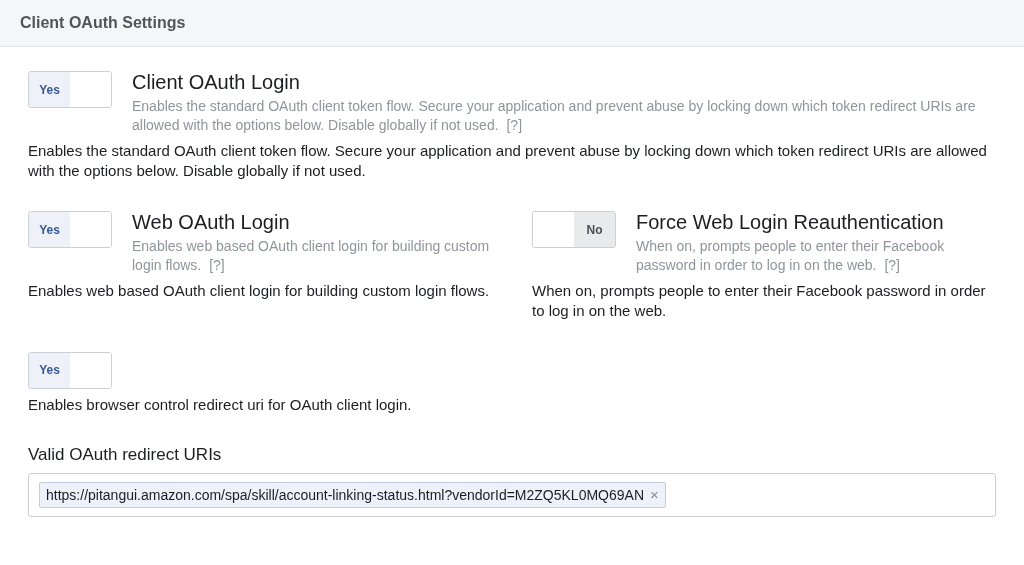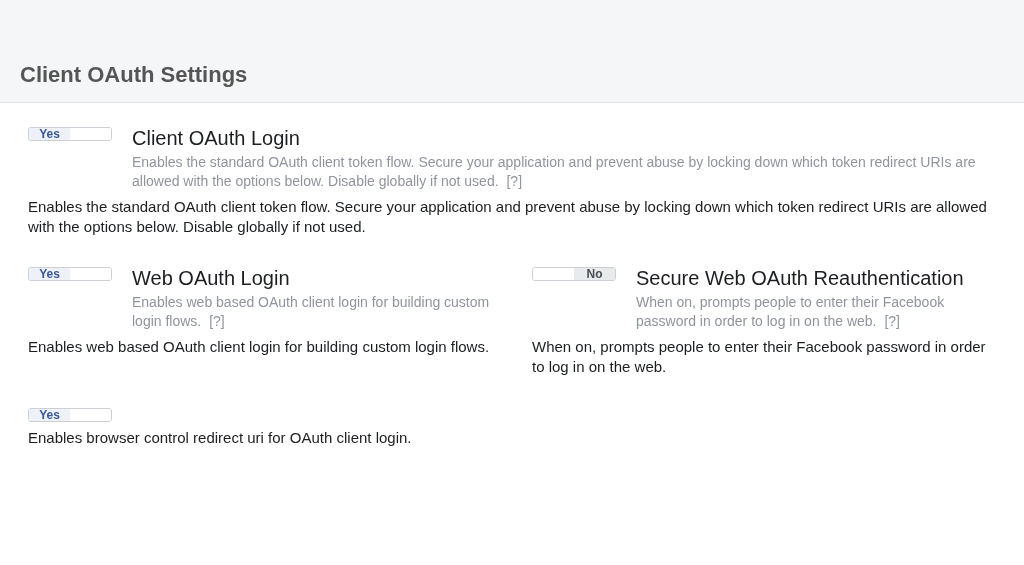--- a/index.html
+++ b/index.html
@@ -10,24 +10,23 @@
       width: 1024px;
       height: 565px;
       overflow: hidden;
     }
     .header-bar {
       background: #f5f6f7;
       border-bottom: 1px solid #e5e5e5;
       padding: 14px 20px;
     }
     .header-title {
-      font-size: 22px;
+      font-size: 16px;
       font-weight: bold;
       color: #555;
-      margin-top: 48px;
     }
     .content {
       padding: 24px 28px;
     }
     .row {
       display: flex;
       gap: 40px;
       margin-bottom: 30px;
     }
     .col {
@@ -39,21 +38,21 @@
       align-items: flex-start;
       gap: 20px;
     }
     .toggle {
       display: inline-flex;
       border: 1px solid #ccd0d5;
       border-radius: 3px;
       overflow: hidden;
       flex-shrink: 0;
       width: 84px;
-      height: 14px;
+      height: 37px;
       cursor: pointer;
     }
     .toggle-half {
       width: 50%;
       display: flex;
       align-items: center;
       justify-content: center;
       font-size: 12px;
       font-weight: bold;
       background: #fff;
@@ -173,21 +172,21 @@
       </div>
       <div class="extra-desc">Enables web based OAuth client login for building custom login flows.</div>
     </div>
     <div class="col">
       <div class="setting-block">
         <div class="toggle toggle-no">
           <div class="toggle-half left">Yes</div>
           <div class="toggle-half right">No</div>
         </div>
         <div class="setting-text">
-          <div class="setting-title">Secure Web OAuth Reauthentication</div>
+          <div class="setting-title">Force Web Login Reauthentication</div>
           <div class="setting-desc">
             <span>When on, prompts people to enter their Facebook password in order to log in on the web.</span>
             <span class="help-q">[?]</span>
           </div>
         </div>
       </div>
       <div class="extra-desc">When on, prompts people to enter their Facebook password in order to log in on the web.</div>
     </div>
   </div>
 
@@ -197,14 +196,23 @@
         <div class="toggle toggle-yes">
           <div class="toggle-half left">Yes</div>
           <div class="toggle-half right">No</div>
         </div>
       </div>
       <div class="extra-desc">Enables browser control redirect uri for OAuth client login.</div>
     </div>
     <div class="col"></div>
   </div>
 
+  <div>
+    <div class="section-label">Valid OAuth redirect URIs</div>
+    <div class="uri-box">
+      <span class="uri-token">
+        <span>https://pitangui.amazon.com/spa/skill/account-linking-status.html?vendorId=M2ZQ5KL0MQ69AN</span>
+        <span class="token-x">×</span>
+      </span>
+    </div>
+  </div>
 
 </div>
 
 </body></html>

